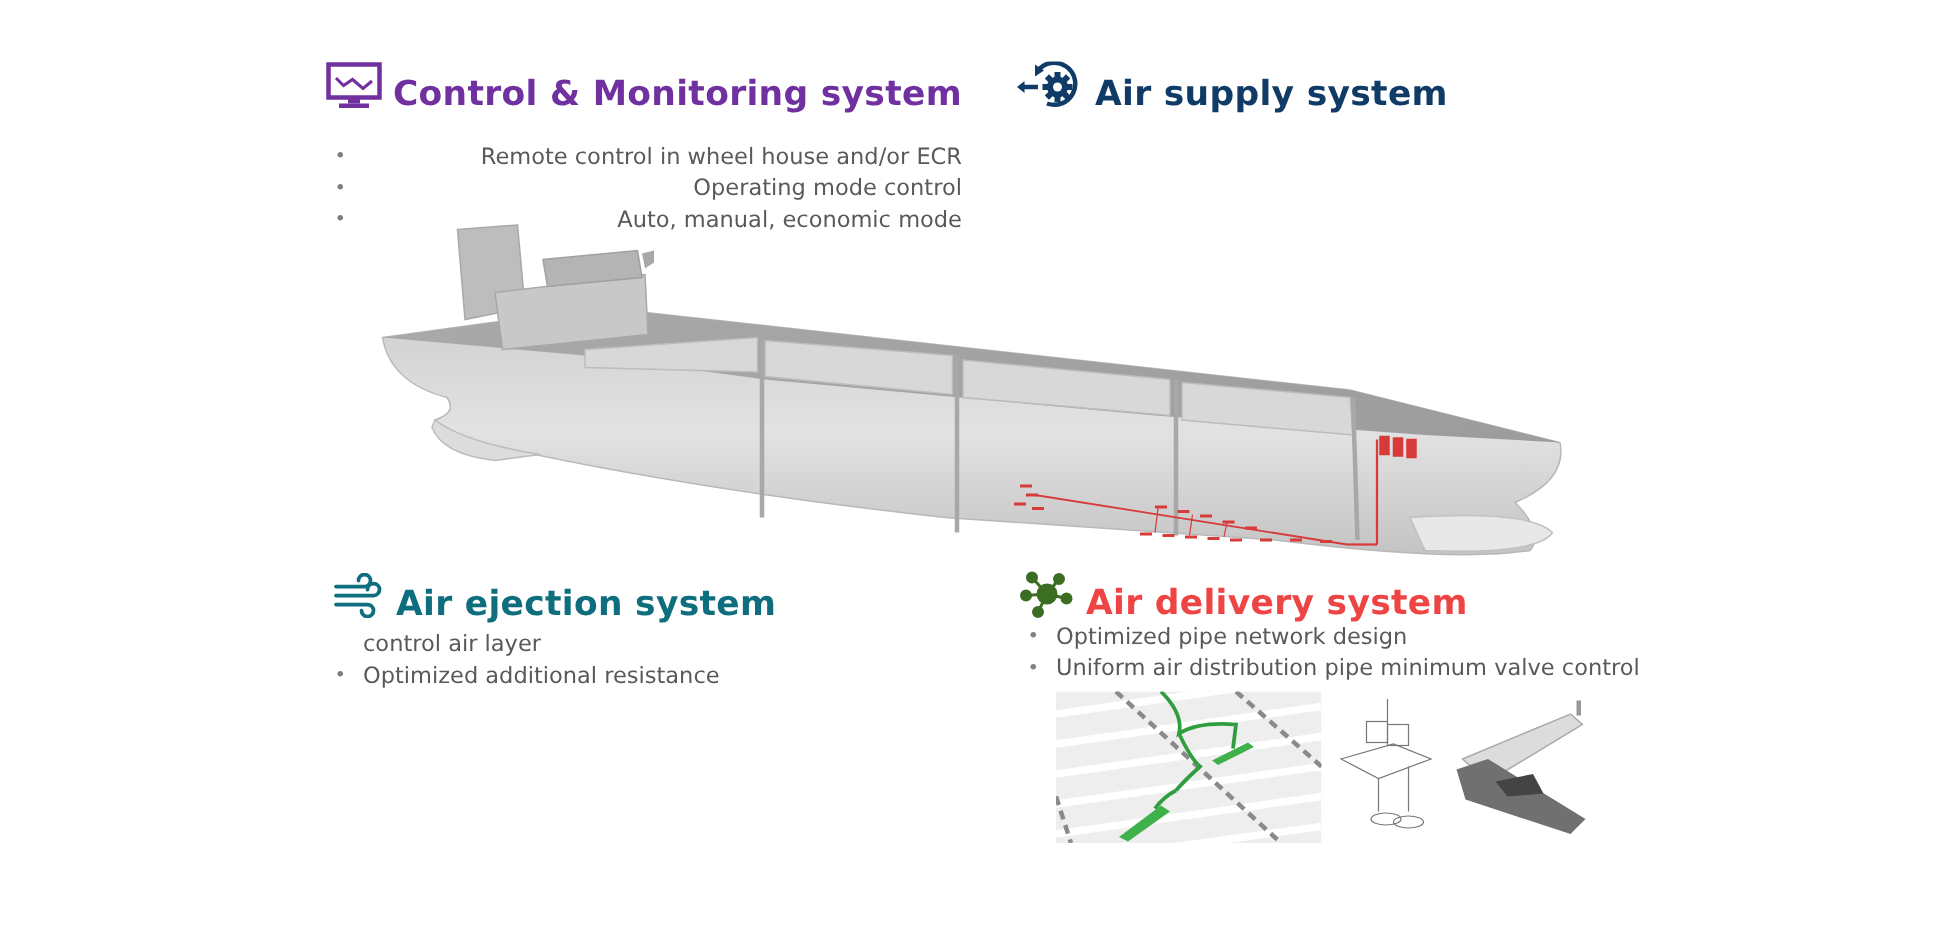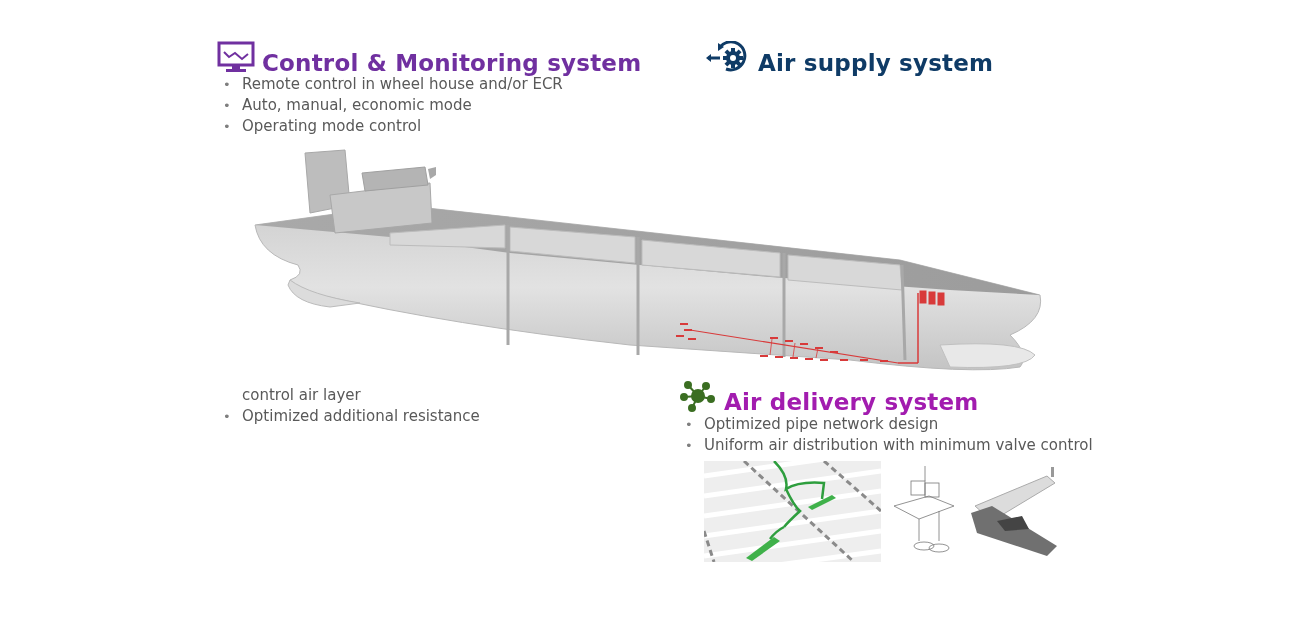--- a/index.html
+++ b/index.html
@@ -6,24 +6,24 @@
   body { width:1298px; height:628px; position:relative; overflow:hidden;
          font-family:"DejaVu Sans", "Liberation Sans", sans-serif; }
   .section { position:absolute; }
   .head { display:flex; align-items:center; height:34px; }
   .head .icon { width:40px; height:32px; display:flex; align-items:center; justify-content:center; margin-right:6px; }
   .title { font-size:23px; font-weight:bold; letter-spacing:0.2px; white-space:nowrap;margin-top:12px; }
   ul { list-style:none; margin:0; padding:0; }
   li { position:relative; font-size:15px; color:#595959; line-height:21px; padding-left:22px; white-space:nowrap; }
   li::before { content:"•"; position:absolute; left:3px; top:0; color:#7f7f7f; font-size:13px; }
   #sec-control { left:216px; top:40px; }
-  #sec-supply { left:706px; top:40px; }
+  #sec-supply { left:678px; top:40px; }
   #sec-ejection { left:218px; top:380px; }
   #sec-delivery { left:678px; top:379px; }
-  #sec-control ul { margin-left:4px; margin-top:0; }
+  #sec-control ul { margin-left:4px; margin-top:20px;text-align:right; }
   #sec-supply ul { margin-left:4px; margin-top:3px; }
   #sec-ejection ul { margin-left:2px; margin-top:5px; }
   #sec-delivery ul { margin-left:4px; margin-top:1px; }
   #ship { position:absolute; left:250px; top:145px; }
   #thumbs { position:absolute; left:704px; top:461px; display:flex; gap:8px; }
 </style>
 </head>
 <body>
 
 <div class="section" id="sec-control">
@@ -33,22 +33,22 @@
         <rect x="2" y="2" width="34" height="22" fill="none" stroke="#7030A0" stroke-width="3"></rect>
         <polyline points="7,11 12,16 18,12 25,18 31,13" fill="none" stroke="#7030A0" stroke-width="2"></polyline>
         <rect x="15" y="24" width="8" height="4" fill="#7030A0"></rect>
         <rect x="9" y="28" width="20" height="3" fill="#7030A0"></rect>
       </svg>
     </span>
     <span class="title" style="color:#7030A0">Control &amp; Monitoring system</span>
   </div>
   <ul>
     <li>Remote control in wheel house and/or ECR</li>
+    <li>Operating mode control</li>
     <li>Auto, manual, economic mode</li>
-    <li>Operating mode control</li>
   </ul>
 </div>
 
 <div class="section" id="sec-supply">
   <div class="head">
     <span class="icon" style="width:46px;">
       <svg width="46" height="32" viewBox="0 0 46 32">
         <path d="M14 6 A14 14 0 1 1 20 28" fill="none" stroke="#0F3B66" stroke-width="3"></path>
         <polygon points="12,2 18,6 12,10" fill="#0F3B66"></polygon>
         <g transform="translate(27,17)" fill="#0F3B66">
@@ -135,20 +135,32 @@
         <rect x="630" y="215" width="8" height="2"></rect>
       </g>
       <line x1="522" y1="194" x2="520" y2="210" stroke-width="0.8"></line>
       <line x1="545" y1="198" x2="543" y2="212" stroke-width="0.8"></line>
       <line x1="568" y1="203" x2="566" y2="213" stroke-width="0.8"></line>
     </g>
   </svg>
 </div>
 
 <div class="section" id="sec-ejection">
+  <div class="head">
+    <span class="icon">
+      <svg width="34" height="30" viewBox="0 0 34 30">
+        <g fill="none" stroke="#0E6E7E" stroke-width="2.5" stroke-linecap="round">
+          <path d="M3 9 H22 A4 4 0 1 0 18 5"></path>
+          <path d="M3 15 H28 A4 4 0 1 0 24 11"></path>
+          <path d="M3 21 H24 A4 4 0 1 1 20 25"></path>
+        </g>
+      </svg>
+    </span>
+    <span class="title" style="color:#0E6E7E">Air ejection system</span>
+  </div>
   <ul>
     <li class="cont">control air layer</li>
     <li>Optimized additional resistance</li>
   </ul>
 </div>
 
 <div class="section" id="sec-delivery">
   <div class="head">
     <span class="icon">
       <svg width="36" height="32" viewBox="0 0 36 32">
@@ -160,25 +172,25 @@
           <line x1="18" y1="16" x2="12" y2="28"></line>
           <circle cx="18" cy="16" r="6"></circle>
           <circle cx="8" cy="5" r="3"></circle>
           <circle cx="26" cy="6" r="3"></circle>
           <circle cx="4" cy="17" r="3"></circle>
           <circle cx="31" cy="19" r="3"></circle>
           <circle cx="12" cy="28" r="3"></circle>
         </g>
       </svg>
     </span>
-    <span class="title" style="color:#a21caf">Air delivery system</span>
+    <span class="title" style="color:#ef4444">Air delivery system</span>
   </div>
   <ul>
     <li>Optimized pipe network design</li>
-    <li>Uniform air distribution with minimum valve control</li>
+    <li>Uniform air distribution pipe minimum valve control</li>
   </ul>
 </div>
 
 <div id="thumbs">
   <div>
     <svg width="177" height="101" viewBox="0 0 177 101">
       <rect width="177" height="101" fill="#eeeeee"></rect>
       <g stroke="#ffffff" stroke-width="5">
         <line x1="0" y1="15" x2="177" y2="-10"></line>
         <line x1="0" y1="35" x2="177" y2="10"></line>

